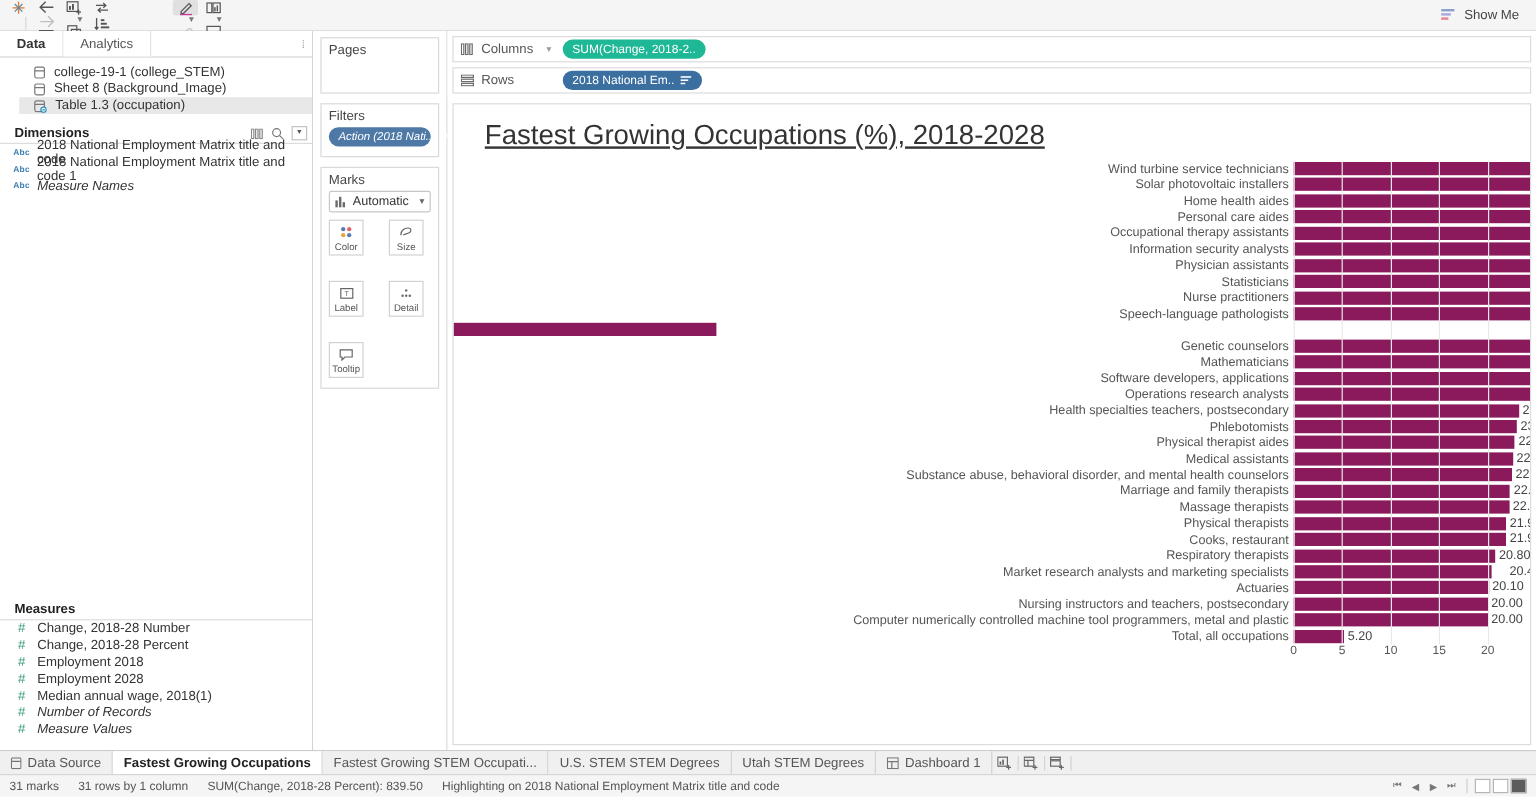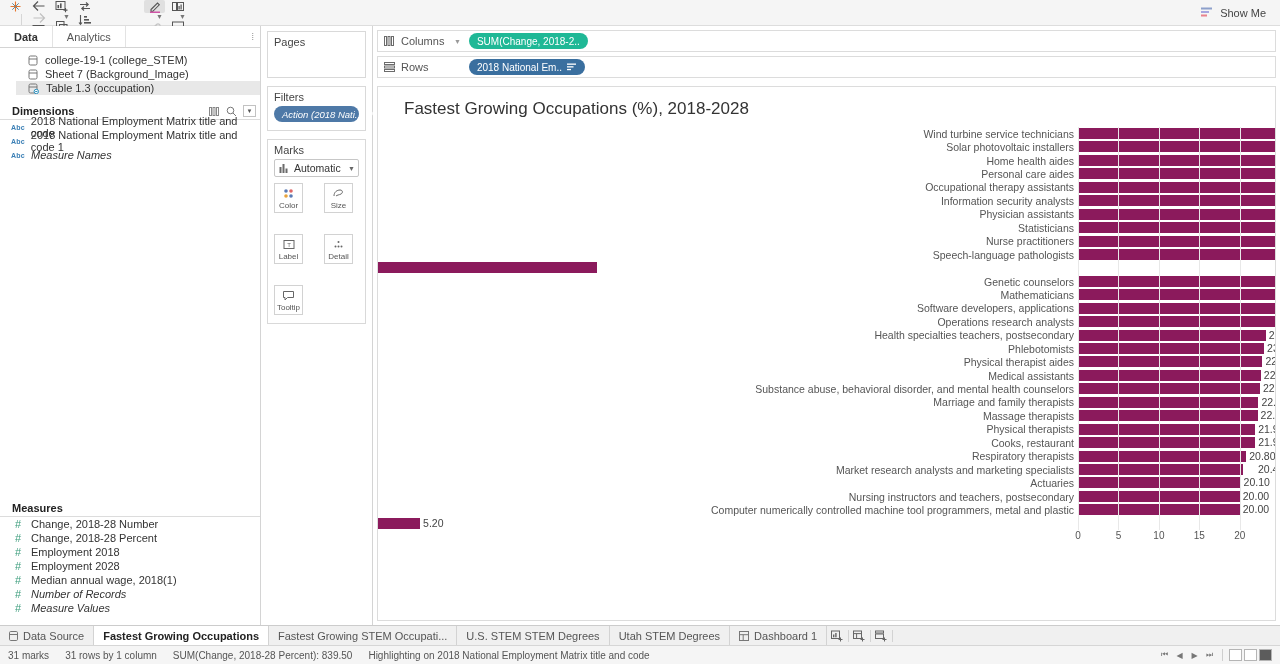--- a/index.html
+++ b/index.html
@@ -108,21 +108,21 @@
 
   
   .view-area { flex: 1; display: flex; flex-direction: column; background: #fff; min-width: 0; }
   .shelves { padding: 4px 4px 0 4px; background: #fff; }
   .shelf { display: flex; align-items: center; height: 22px; border: 1px solid #dcdcdc; background: #fff; margin-bottom: 4px; }
   .shelf-label { display: flex; align-items: center; gap: 6px; width: 76px; padding-left: 6px; color: #555; font-size: 11px; }
   .shelf-caret { color: #999; font-size: 7px; margin-right: 8px; }
   .shelf-content { display: flex; align-items: center; gap: 4px; }
   .worksheet { flex: 1; border: 1px solid #dcdcdc; border-top: 1px solid #dcdcdc; margin: 4px 4px 4px 4px; background: #fff; position: relative; overflow: hidden; }
 
-  .chart-title { font-size: 17px; color: #333; padding: 12px 0 8px 26px; font-weight: normal; }
+  .chart-title { font-size: 23px; color: #333; padding: 12px 0 8px 26px; font-weight: normal; text-decoration: underline; }
 
   .chart { position: relative; padding: 0 0 0 0; }
   .row { display: flex; align-items: center; height: 13.45px; }
   .row-label {
     width: 700px; text-align: right; padding-right: 4px;
     font-size: 10.5px; color: #555; white-space: nowrap; overflow: hidden;
   }
   .bar-zone { position: relative; flex: 1; height: 13.45px; }
   .bar { position: absolute; left: 0; top: 1px; height: 11px; background: #8B1A5C; }
   .bar-val { position: absolute; top: 1px; font-size: 10.5px; color: #444; line-height: 11px; }
@@ -368,21 +368,21 @@
           </span>
           <span>college-19-1 (college_STEM)</span>
         </div>
         <div class="ds-item">
           <span>
             <svg width="10" height="11" viewBox="0 0 10 11">
                 <rect x="1" y="1" width="8" height="9" rx="1.5" fill="none" stroke="#777"></rect>
                 <path d="M1 4h8" stroke="#777"></path>
               </svg>
           </span>
-          <span>Sheet 7 (Background_Image)</span>
+          <span>Sheet 8 (Background_Image)</span>
         </div>
         <div class="ds-item selected">
           <span>
             <svg width="11" height="11" viewBox="0 0 11 11">
                 <rect x="1" y="1" width="8" height="9" rx="1.5" fill="none" stroke="#777"></rect>
                 <path d="M1 4h8" stroke="#777"></path>
                 <circle cx="8.3" cy="8.5" r="2.2" fill="#fff" stroke="#2a8fbd"></circle>
                 <path d="M7.2 8.5h2.2" stroke="#2a8fbd"></path>
               </svg>
           </span>
@@ -778,20 +778,21 @@
                 </div>
               </div>
               <div class="row">
                 <div class="row-label" style="width: 700px;">Computer numerically controlled machine tool programmers, metal and plastic</div>
                 <div class="bar-zone">
                   <div class="bar" style="width: 161.791px; background: rgb(139, 26, 92);"></div>
                   <div class="bar-val" style="left: 164.791px;">20.00</div>
                 </div>
               </div>
               <div class="row">
+                <div class="row-label" style="width: 700px;">Total, all occupations</div>
                 <div class="bar-zone">
                   <div class="bar" style="width: 42.0657px; background: rgb(139, 26, 92);"></div>
                   <div class="bar-val" style="left: 45.0657px;">5.20</div>
                 </div>
               </div>
               <div class="gridlines" style="left: 700px; right: 0px;">
                 <div class="gl" style="left: 0px;"></div>
                 <div class="gl" style="left: 40.4478px;"></div>
                 <div class="gl" style="left: 80.8955px;"></div>
                 <div class="gl" style="left: 121.343px;"></div>

